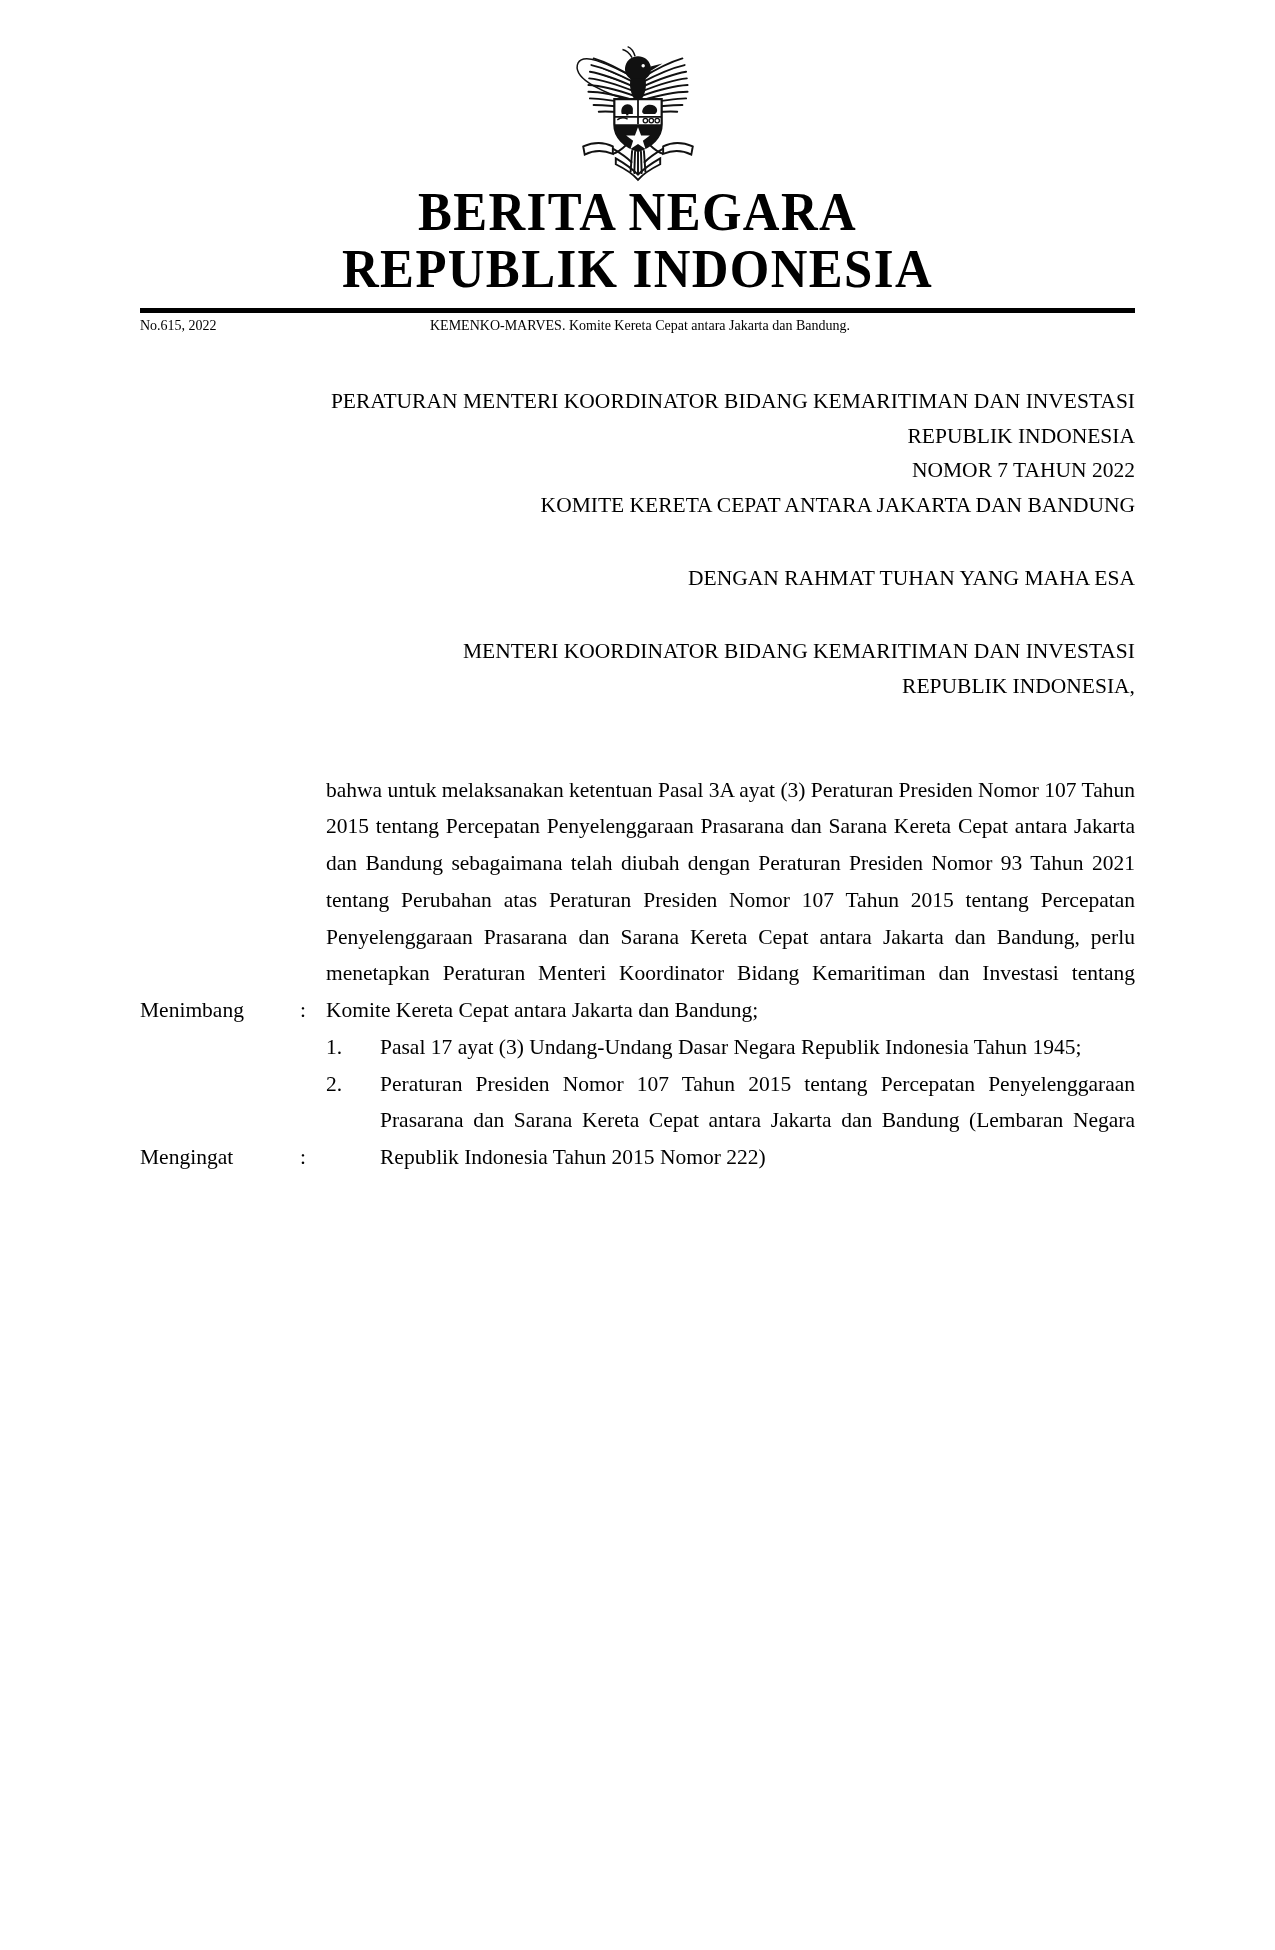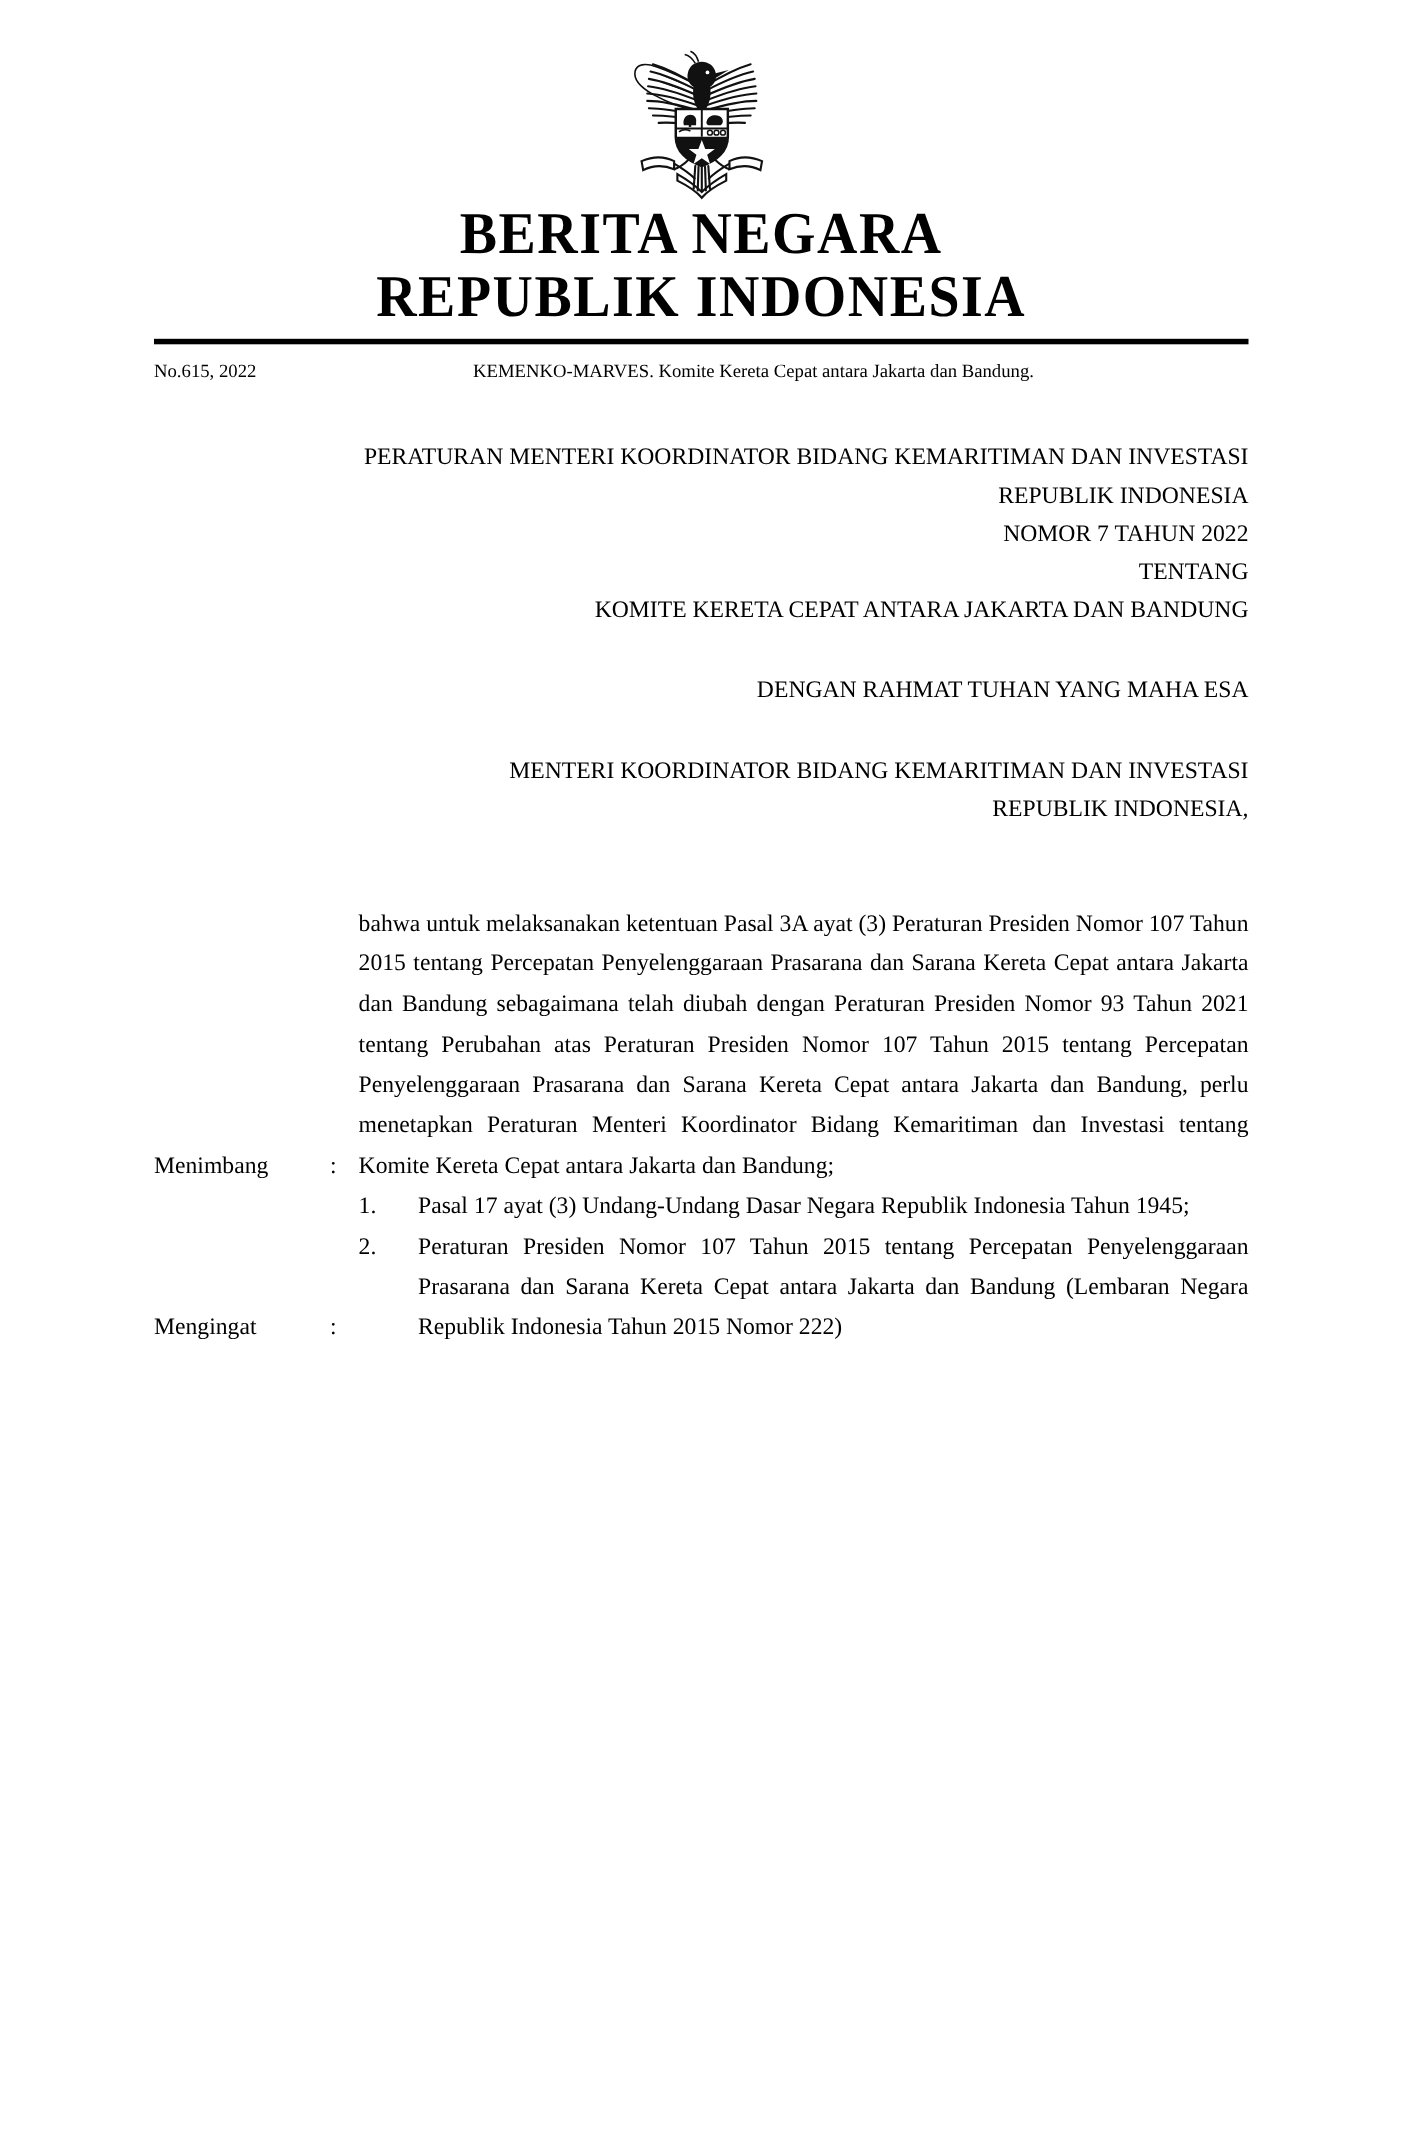--- a/index.html
+++ b/index.html
@@ -56,22 +56,22 @@
   .rule {
     border: none;
     border-top: 5px solid #000;
     margin: 10px 0 0 0;
     height: 0;
   }
 
   
   .doc-head {
     display: flex;
-    margin-top: 13px;
-    font-size: 17px;
+    margin-top: 3px;
+    font-size: 14px;
     line-height: 1.38;
   }
   .doc-head .no {
     width: 290px;
     flex: 0 0 290px;
     white-space: nowrap;
   }
   .doc-head .subject {
     flex: 1 1 auto;
     text-align: justify;
@@ -247,21 +247,20 @@
 
   <div class="doc-head">
     <div class="no">No.615, 2022</div>
     <div class="subject">KEMENKO-MARVES. Komite Kereta Cepat antara Jakarta dan Bandung.</div>
   </div>
 
   <div class="title-block">
     <span class="t-line">PERATURAN MENTERI KOORDINATOR BIDANG KEMARITIMAN DAN INVESTASI</span>
     <span class="t-line">REPUBLIK INDONESIA</span>
     <span class="t-line">NOMOR 7 TAHUN 2022</span>
-    <span class="t-line">TENTANG</span>
     <span class="t-line">KOMITE KERETA CEPAT ANTARA JAKARTA DAN BANDUNG</span>
     <div class="gap-lg"></div>
     <span class="t-line">DENGAN RAHMAT TUHAN YANG MAHA ESA</span>
     <div class="gap-lg"></div>
     <span class="t-line">MENTERI KOORDINATOR BIDANG KEMARITIMAN DAN INVESTASI</span>
     <span class="t-line">REPUBLIK INDONESIA,</span>
   </div>
 
   <div class="clauses">
 

